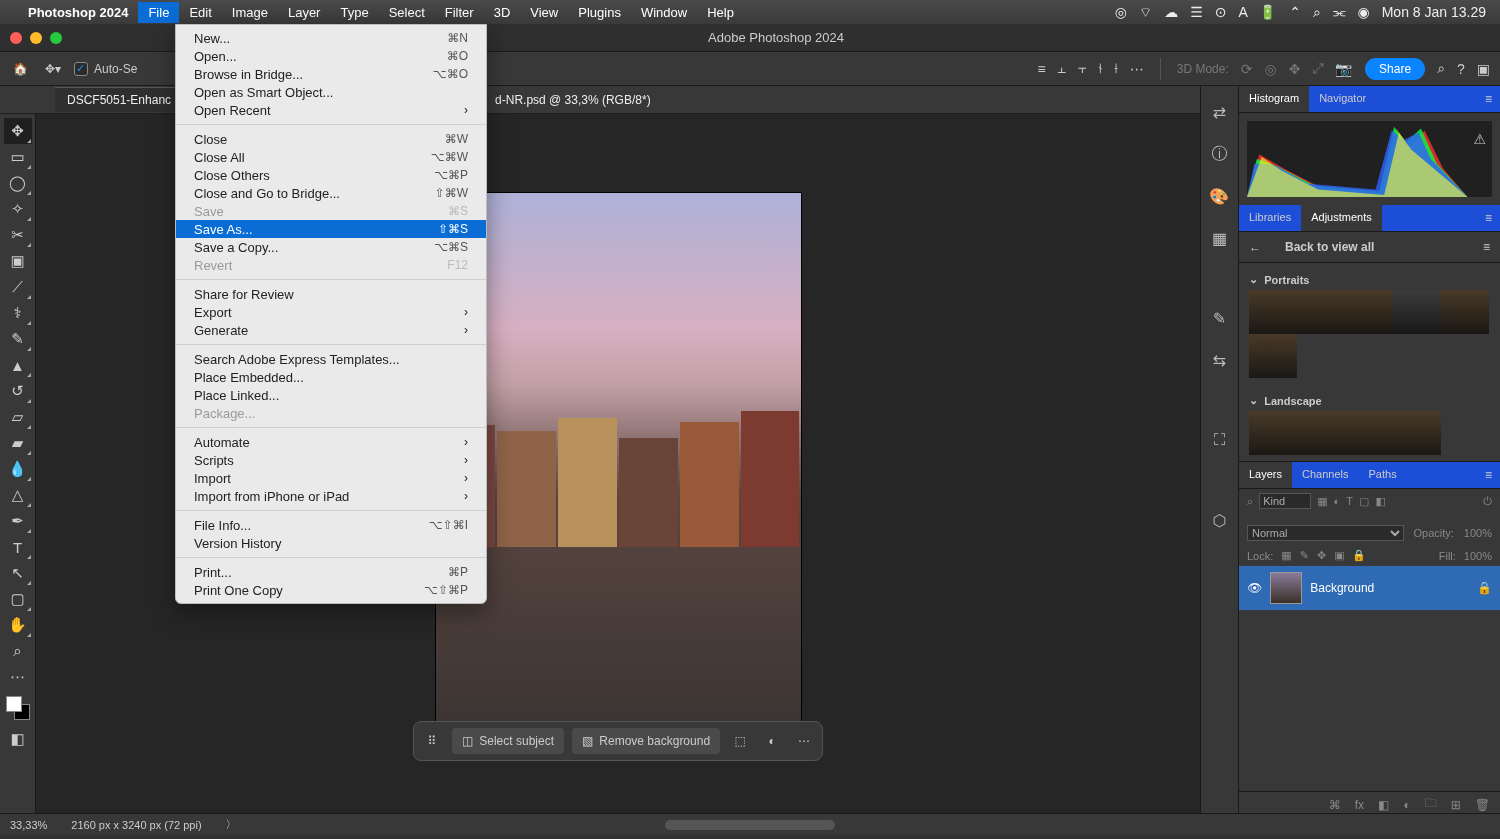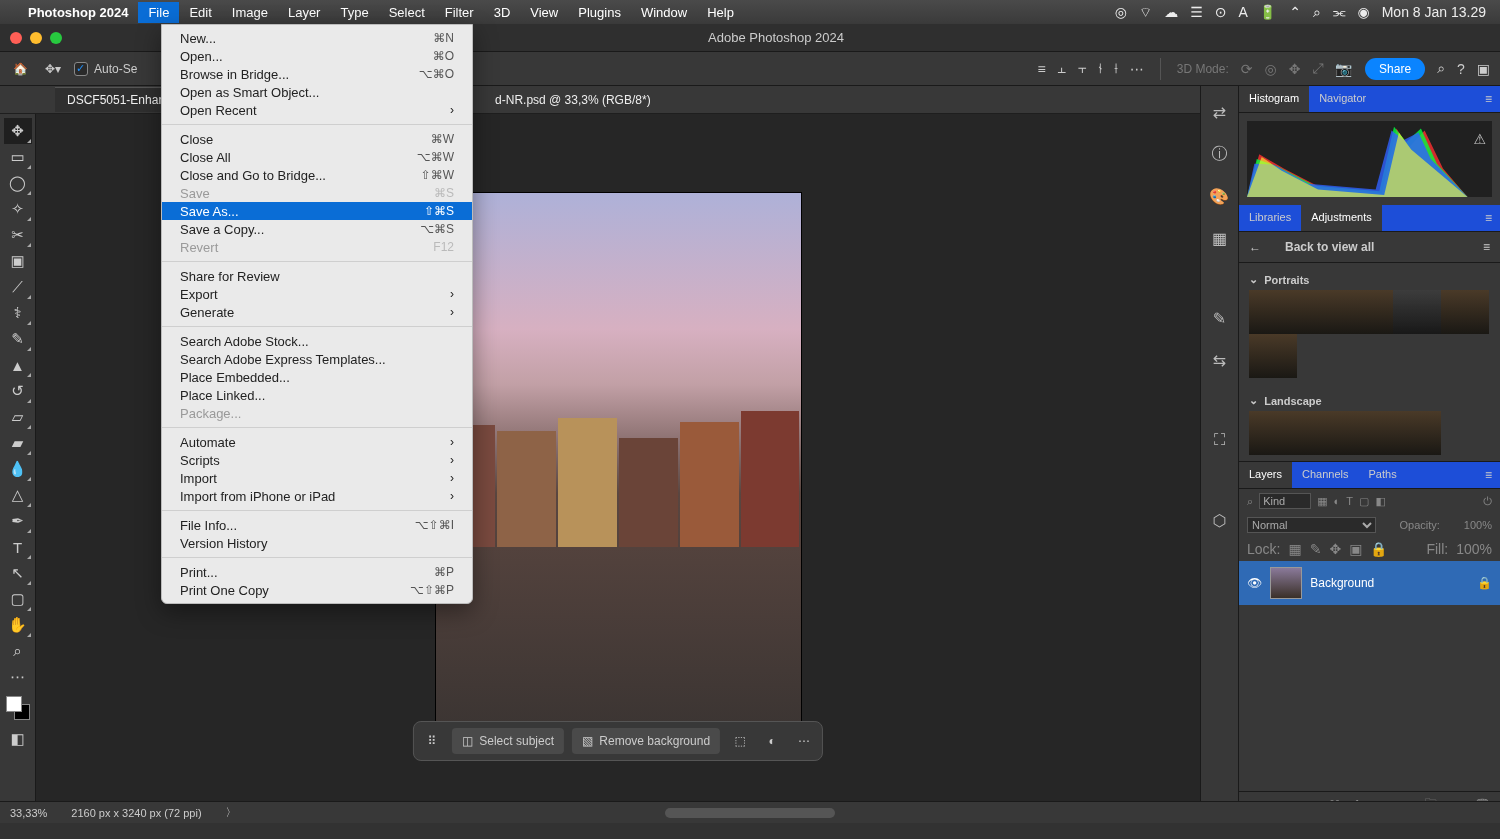--- a/index.html
+++ b/index.html
@@ -78,42 +78,42 @@
 
     .adj-sec { padding:6px 10px; }
     .adj-sec .hdr { display:flex; align-items:center; gap:6px; font-size:11px; font-weight:600; padding:4px 0; }
     .thumbs { display:flex; flex-wrap:wrap; gap:0; }
     .thumb { width:48px; height:44px; background:linear-gradient(#4a3a28,#1a1814); border:0; }
     .thumb.gray { filter:grayscale(1); }
 
     .layers-panel { border-top:1px solid #1a1a1a; }
     .lay-opts { display:flex; align-items:center; padding:4px 8px; gap:6px; font-size:11px; color:#888; }
     .lay-opts input { background:#2a2a2a; border:1px solid #555; color:#aaa; width:52px; font-size:11px; padding:1px 3px; }
-    .lay-row2 { display:flex; align-items:center; padding:4px 8px; gap:24px; font-size:11px; color:#888; }
+    .lay-row2 { display:flex; align-items:center; padding:4px 8px; gap:10px; font-size:11px; color:#888;margin-top:8px; }
     .lay-row2 select { background:#2a2a2a; border:1px solid #555; color:#aaa; font-size:11px; flex:1; }
-    .lockrow { display:flex; align-items:center; padding:4px 8px; gap:8px; font-size:14px; color:#888; }
+    .lockrow { display:flex; align-items:center; padding:4px 8px; gap:8px; font-size:11px; color:#888; }
     .layer-item
 
  { display:flex; align-items:center; padding:6px 8px; gap:8px; background:#2f6ab5; color:#fff; font-size:12px; }
     .layer-thumb { width:32px; height:32px; background:linear-gradient(#8a7a9a,#3a3028); border:1px solid #999; }
     .layer-bottom { position:absolute; bottom:0; left:0; right:0; height:26px; background:#383838; border-top:1px solid #1a1a1a; display:flex; align-items:center; gap:14px; padding:0 10px; color:#888; justify-content:flex-end; }
 
     
-    .dropdown { position:absolute; top:24px; left:161px; width:312px; background:#eaeaea; border:1px solid #bcbcbc; border-radius:0 0 6px 6px; box-shadow:0 8px 24px rgba(0,0,0,.4); color:#222; font-size:13px; padding:4px 0; z-index:200; }
+    .dropdown { position:absolute; top:24px; left:175px; width:312px; background:#eaeaea; border:1px solid #bcbcbc; border-radius:0 0 6px 6px; box-shadow:0 8px 24px rgba(0,0,0,.4); color:#222; font-size:13px; padding:4px 0; z-index:200; }
     .dd-item { display:flex; align-items:center; padding:2px 18px; height:18px; }
     .dd-item .sc { margin-left:auto; color:#555; font-size:12px; }
     .dd-item.disabled { color:#9a9a9a; }
     .dd-item.disabled .sc { color:#bababa; }
     .dd-item.hl { background:#0a6dd6; color:#fff; }
     .dd-item.hl .sc { color:#fff; }
     .dd-item .sub { margin-left:auto; font-size:12px; }
     .dd-sep { height:1px; background:#cfcfcf; margin:5px 0; }
 
     
-    .status { position:absolute; bottom:16px; left:0; right:0; height:22px; background:#383838; border-top:1px solid #1a1a1a; display:flex; align-items:center; padding:0 10px; gap:24px; color:#ccc; font-size:11px; }
+    .status { position:absolute; bottom:4px; left:0; right:0; height:22px; background:#383838; border-top:1px solid #1a1a1a; display:flex; align-items:center; padding:0 10px; gap:24px; color:#ccc; font-size:11px; }
     .status .scroll { position:absolute; left:50%; transform:translateX(-50%); width:170px; height:10px; background:#555; border-radius:5px; }
 
     .ticon { font-size:14px; }
   </style>
 </head>
 <body>
 
 <div class="menubar">
   <span class="apple"></span>
   <span class="appname">Photoshop 2024</span>
@@ -384,20 +384,24 @@
     <div class="dd-sep"></div>
     <div class="dd-item">
       <span>Close</span>
       <span class="sc">⌘W</span>
     </div>
     <div class="dd-item">
       <span>Close All</span>
       <span class="sc">⌥⌘W</span>
     </div>
     <div class="dd-item">
+      <span>Close Others</span>
+      <span class="sc">⌥⌘P</span>
+    </div>
+    <div class="dd-item">
       <span>Close and Go to Bridge...</span>
       <span class="sc">⇧⌘W</span>
     </div>
     <div class="dd-item disabled">
       <span>Save</span>
       <span class="sc">⌘S</span>
     </div>
     <div class="dd-item hl">
       <span>Save As...</span>
       <span class="sc">⇧⌘S</span>
@@ -417,23 +421,20 @@
     <div class="dd-item">
       <span>Export</span>
       <span class="sub">›</span>
     </div>
     <div class="dd-item">
       <span>Generate</span>
       <span class="sub">›</span>
     </div>
     <div class="dd-sep"></div>
     <div class="dd-item">
-      <span>Search Adobe Stock...</span>
-    </div>
-    <div class="dd-item">
       <span>Search Adobe Express Templates...</span>
     </div>
     <div class="dd-item">
       <span>Place Embedded...</span>
     </div>
     <div class="dd-item">
       <span>Place Linked...</span>
     </div>
     <div class="dd-item disabled">
       <span>Package...</span>

